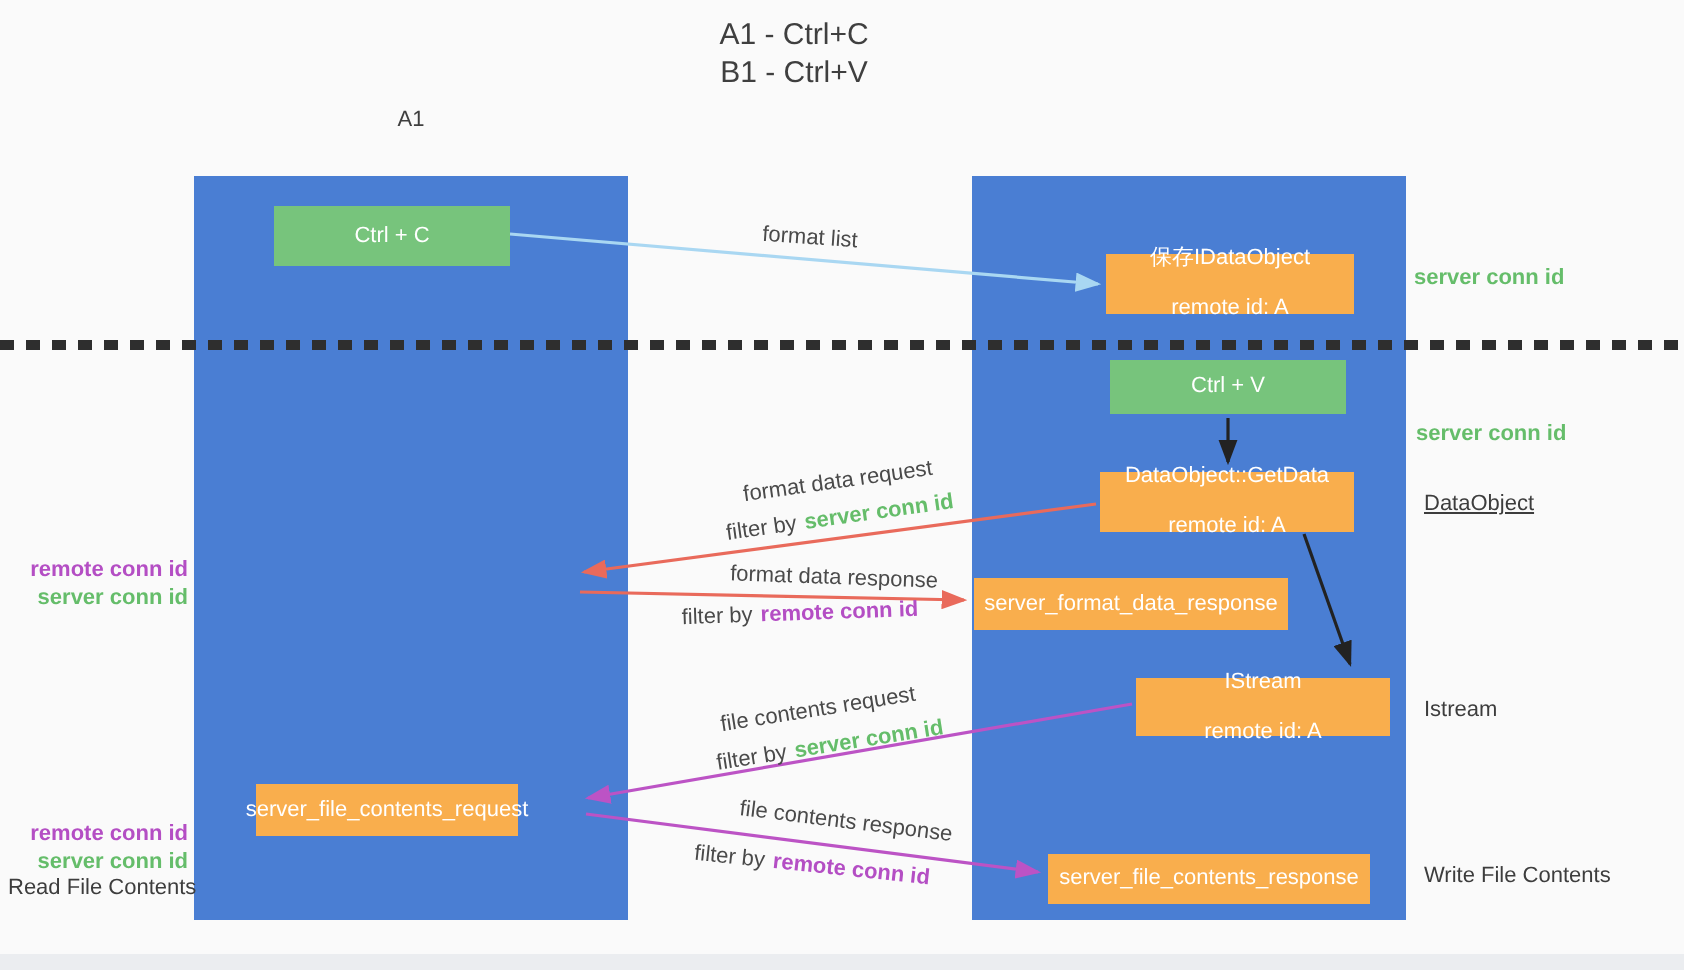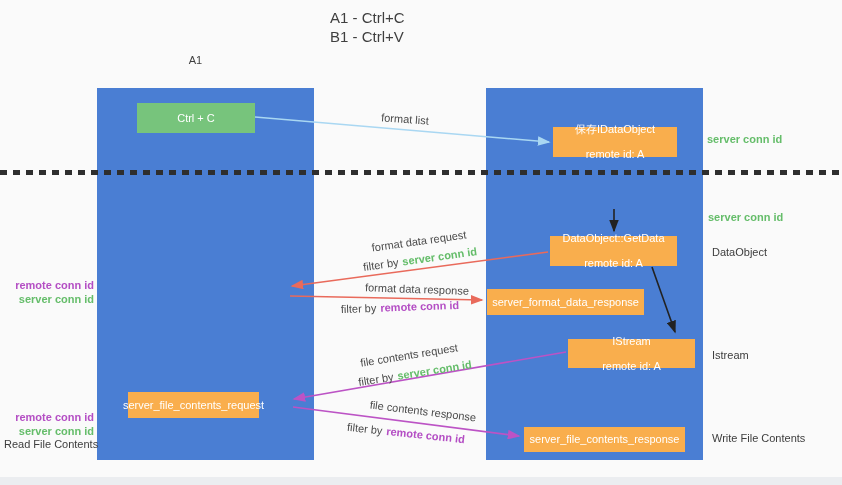--- a/index.html
+++ b/index.html
@@ -1,18 +1,18 @@
 <!DOCTYPE html>
 <html style="--lane-blue: #4A7ED3; --node-green: #77C47C; --node-orange: #F9AE4D; --arrow-lightblue: #A9D7F2; --arrow-red: #E96A5B; --arrow-purple: #BC53C5; --arrow-black: #222222; --text-green: #65BD6A; --text-purple: #B44EC4; --text-dark: #3D3D3D;"><head>
 <meta charset="utf-8">
 <style>
   html,body{margin:0;padding:0;background:#fafafa;font-family:"Liberation Sans",sans-serif;}
   .canvas{position:relative;width:842px;height:485px;background:#fafafa;overflow:hidden;}
 
-  .title{position:absolute;left:330px;top:8px;width:170px;text-align:left;
+  .title{position:absolute;left:312px;top:8px;width:170px;text-align:center;
          font-size:15px;line-height:19px;color:#3f3f3f;}
 
   .lane-header{position:absolute;width:217px;text-align:center;font-size:11px;
                line-height:13px;color:#3f3f3f;}
   .lane{position:absolute;top:88px;width:217px;height:372px;background:var(--lane-blue,#4A7ED3);}
 
   .divider{position:absolute;left:0;top:170px;width:842px;height:5px;
            background:repeating-linear-gradient(90deg,#2e2e2e 0 7px,transparent 7px 13px);}
 
   .arrows{position:absolute;left:0;top:0;pointer-events:none;}
@@ -39,21 +39,21 @@
 </head>
 <body>
 
 <div class="canvas">
 
   <div class="title">
     <div>A1 - Ctrl+C</div>
     <div>B1 - Ctrl+V</div>
   </div>
 
-  <div class="lane-header" style="left:87px;top:54px;">
+  <div class="lane-header" style="left:97px;top:54px;">
     <div>A1</div>
   </div>
   <div class="lane-header" style="left:486px;top:54px;margin-top:36px;">
     <div>B1</div>
     <div>connection</div>
   </div>
 
   <div class="lane" style="left:97px;"></div>
   <div class="lane" style="left:486px;"></div>
 
@@ -85,20 +85,23 @@
 
   <div class="node green" style="left:137px;top:103px;width:118px;height:30px;">
     <span>Ctrl + C</span>
   </div>
 
   <div class="node orange" style="left:553px;top:127px;width:124px;height:30px;">
     <span>保存IDataObject</span>
     <span>remote id: A</span>
   </div>
 
+  <div class="node green" style="left:555px;top:180px;width:118px;height:27px;">
+    <span>Ctrl + V</span>
+  </div>
 
   <div class="node orange" style="left:550px;top:236px;width:127px;height:30px;">
     <span>DataObject::GetData</span>
     <span>remote id: A</span>
   </div>
 
 
   <div class="node orange" style="left:487px;top:289px;width:157px;height:26px;">
     <span>server_format_data_response</span>
   </div>
@@ -147,21 +150,21 @@
   <div class="elabel" style="left:406px;top:433px;--rot:6deg;">
     <span class="pre">filter by</span><span class="p">remote conn id</span>
   </div>
 
   <div class="side green" style="left:707px;top:133px;">
     <span>server conn id</span>
   </div>
   <div class="side green" style="left:708px;top:211px;">
     <span>server conn id</span>
   </div>
-  <div class="side" style="left:712px;top:246px;">
+  <div class="side" style="left:712px;top:246px;text-decoration:underline;">
     <span>DataObject</span>
   </div>
   <div class="side" style="left:712px;top:349px;">
     <span>Istream</span>
   </div>
   <div class="side" style="left:712px;top:432px;">
     <span>Write File Contents</span>
   </div>
 
   <div class="pair" style="left:10px;top:278px;">

